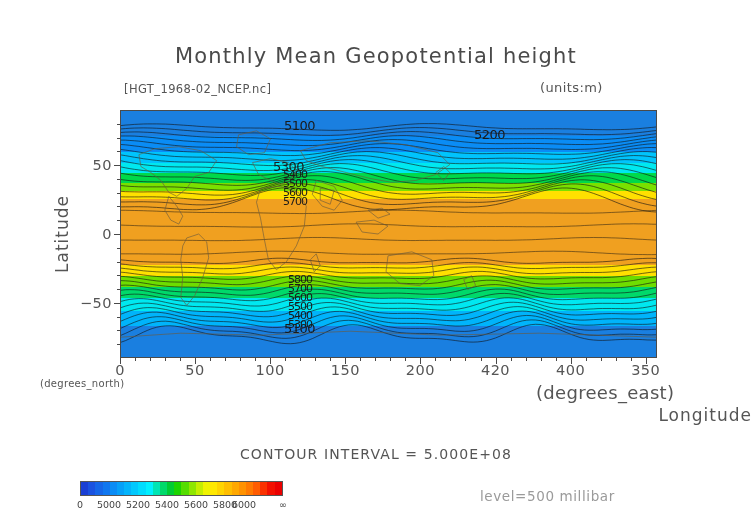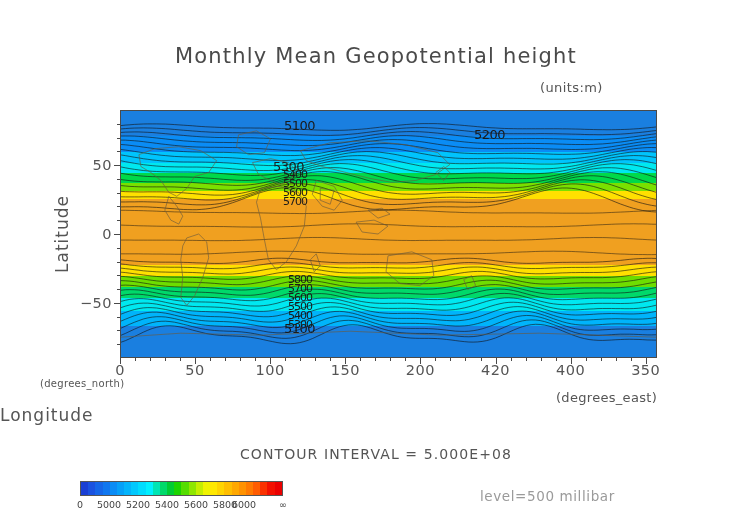--- a/index.html
+++ b/index.html
@@ -79,31 +79,31 @@
   #ylabel-title {
     position: absolute;
     left: 62px; top: 234px;
     font-size: 17px;
     color: #555;
     transform: translate(-50%, -50%) rotate(-90deg);
     letter-spacing: 1px;
   }
   #xlabel-title {
     left: 0; right: 0; top: 405px;
-    text-align: left;
+    text-align: right;
     font-size: 17px;
     letter-spacing: 1px;
   }
   #deg-north {
     left: 40px; top: 378px;
     font-size: 10px; letter-spacing: 0.3px;
   }
   #deg-east {
-    left: 536px; top: 390px;
-    font-size: 13px; letter-spacing: 0.3px; margin-left: 20px;
+    left: 536px; top: 382px;
+    font-size: 18px; letter-spacing: 0.3px;
   }
   #contour-interval {
     left: 0; right: 0; top: 446px;
     text-align: center;
     font-size: 14px;
     letter-spacing: 1.1px;
   }
 
   
   #cbar-wrap {
@@ -136,20 +136,21 @@
     letter-spacing: -0.5px;
   }
   .clab.small { font-size: 11px; letter-spacing: -1px; }
 </style>
 </head>
 <body>
 
 <div id="stage">
 
   <div class="txt" id="title">Monthly Mean Geopotential height</div>
+  <div class="txt" id="file-label">[HGT_1968-02_NCEP.nc]</div>
   <div class="txt" id="units-label">(units:m)</div>
 
   <div id="plot">
     <div id="bands">
         <div style="top: 0px; height: 24.8px; background: rgb(26, 127, 224);"></div>
         <div style="top: 24.8px; height: 16.5333px; background: rgb(10, 140, 245);"></div>
         <div style="top: 41.3333px; height: 11.0222px; background: rgb(0, 196, 253);"></div>
         <div style="top: 52.3556px; height: 9.64444px; background: rgb(0, 232, 240);"></div>
         <div style="top: 62px; height: 9.64444px; background: rgb(0, 217, 74);"></div>
         <div style="top: 71.6444px; height: 8.26667px; background: rgb(122, 224, 0);"></div>

